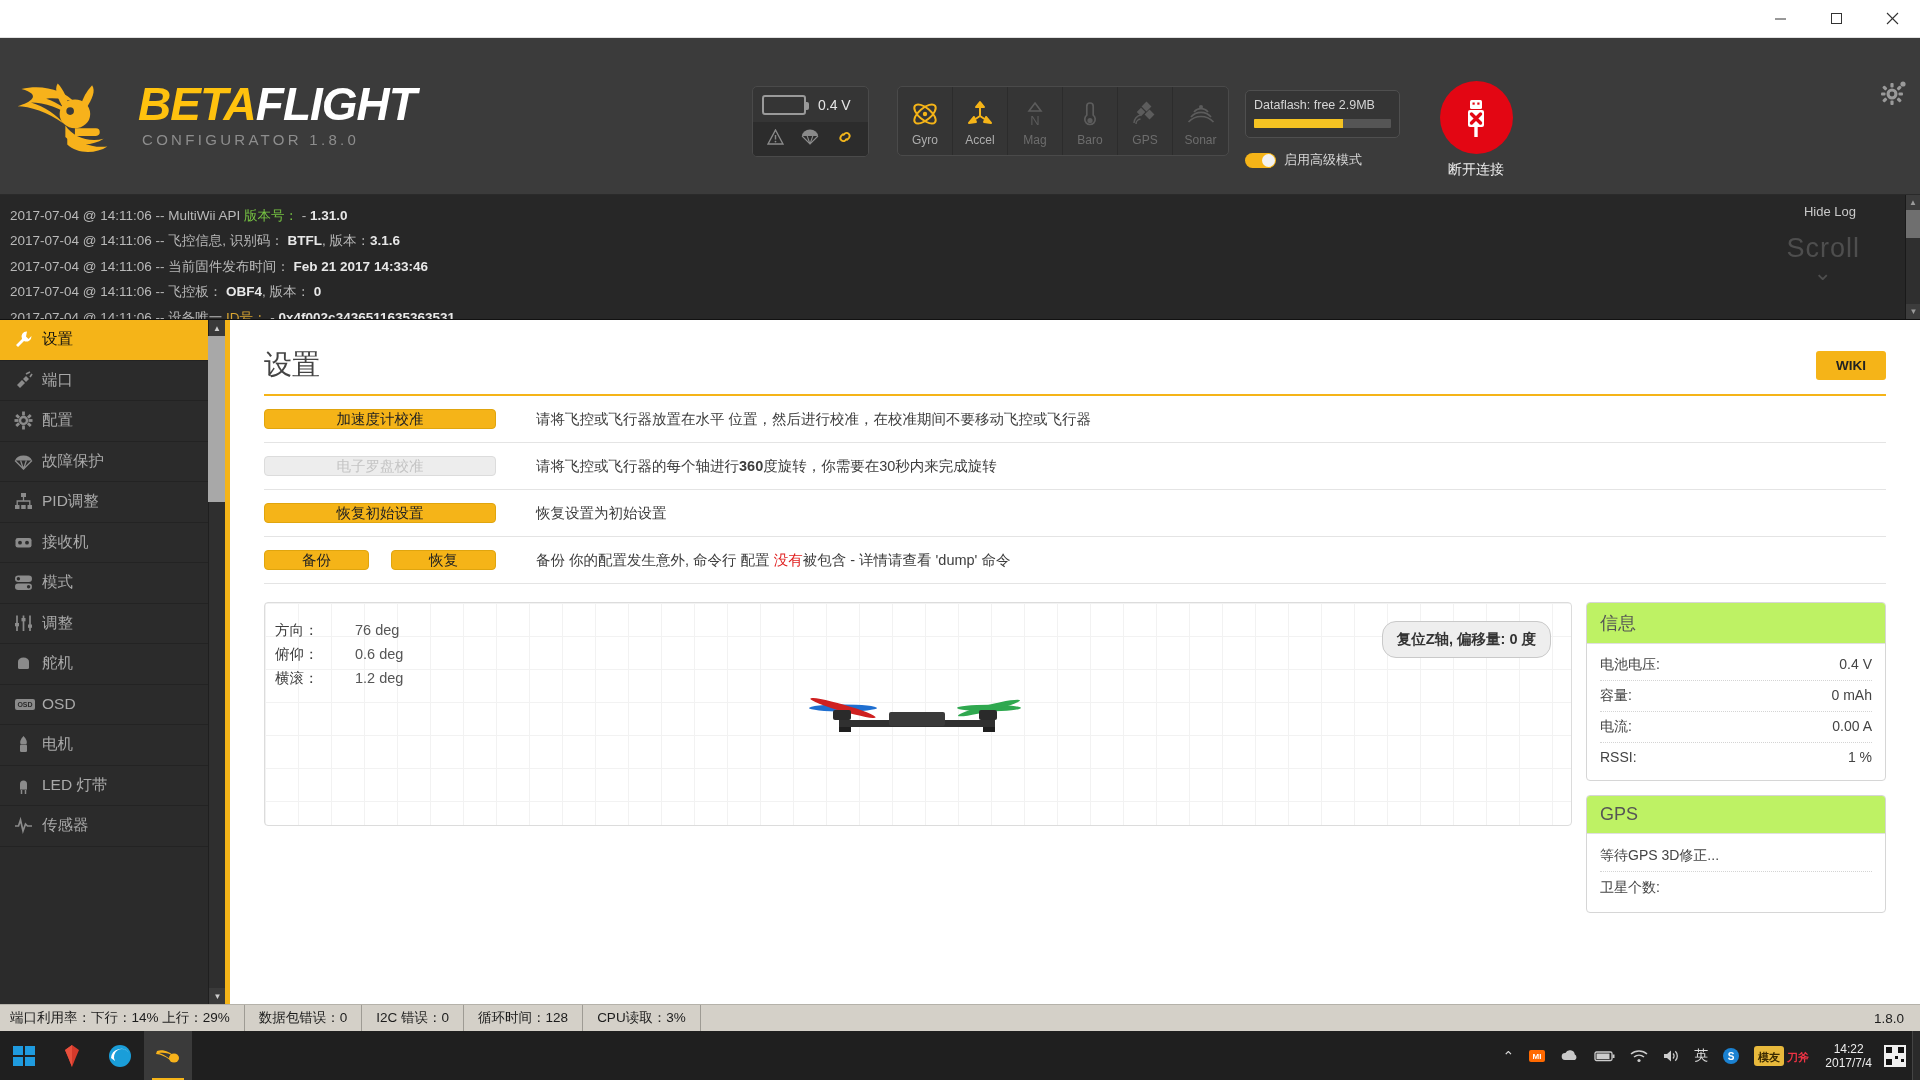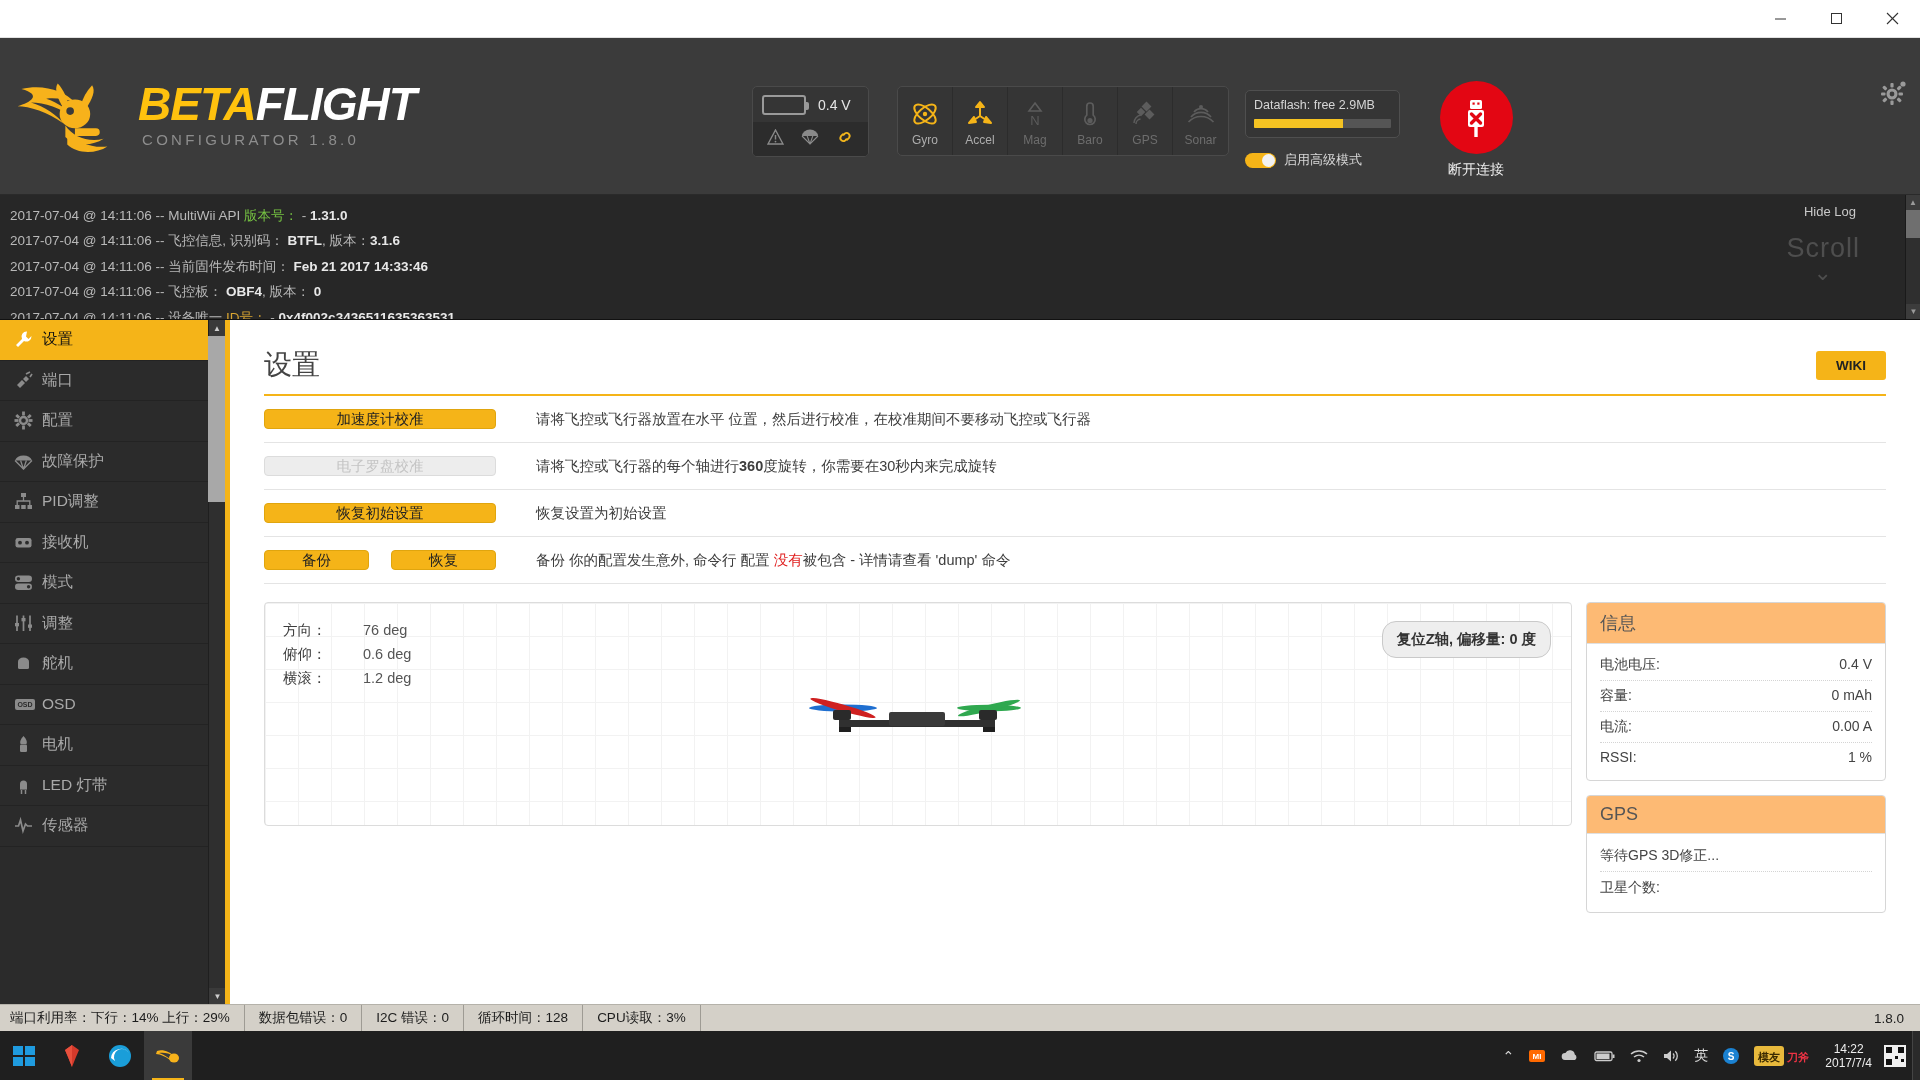--- a/index.html
+++ b/index.html
@@ -153,34 +153,34 @@
   .arow-pad { padding:13px 0; }
   
   #lower { display:flex; margin-top:18px; }
   #attitude {
     flex:1; height:224px; border:1px solid #dcdcdc; border-radius:4px; position:relative;
     background-color:#fff;
     background-image:linear-gradient(#f2f2f2 1px, transparent 1px),
                      linear-gradient(90deg,#f2f2f2 1px, transparent 1px);
     background-size:33px 33px;
   }
-  #att-values { position:absolute; left:16px; top:14px; font-size:14.5px; color:#3d3d3d; }
+  #att-values { position:absolute; left:8px; top:14px; font-size:14.5px; color:#3d3d3d; }
   #att-values tr td { padding:1.5px 0; }
   #att-values td.k { width:78px; }
   #att-values td.v { color:#555; }
   #reset-z {
     position:absolute; right:20px; top:18px; background:#eeeeee; border:1px solid #c9c9c9;
     border-radius:14px; font-size:14.5px; font-weight:bold; color:#333; padding:8px 14px;
   }
   #drone { position:absolute; left:50%; top:50%; transform:translate(-50%,-50%); }
   #sidepanels { width:300px; margin-left:14px; }
   .panel { border:1px solid #d6d6d6; border-radius:4px; overflow:hidden; background:#fff; }
   .panel + .panel { margin-top:14px; }
   .panel-title {
-    background:#fdba74; font-size:18px; color:#555; padding:8px 13px;
+    background:#bef264; font-size:18px; color:#555; padding:8px 13px;
     border-bottom:1px solid #e0e0e0;
   }
   .panel-body { padding:6px 13px 9px; }
   .prow {
     display:flex; justify-content:space-between; font-size:14px; color:#444;
     padding:6px 0; border-bottom:1px dotted #d4d4d4;
   }
   .prow:last-child { border-bottom:none; }
   .gps-line { font-size:14px; color:#444; padding:7px 0 6px; border-bottom:1px dotted #d4d4d4; }
   

